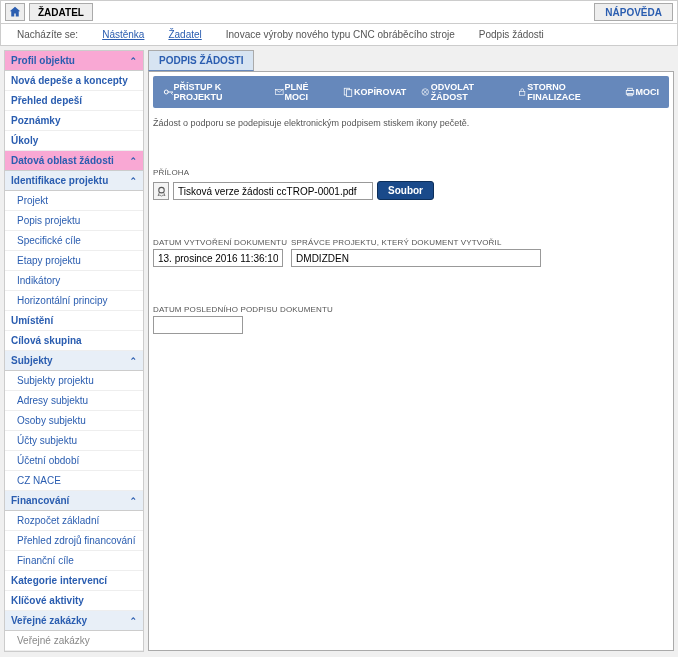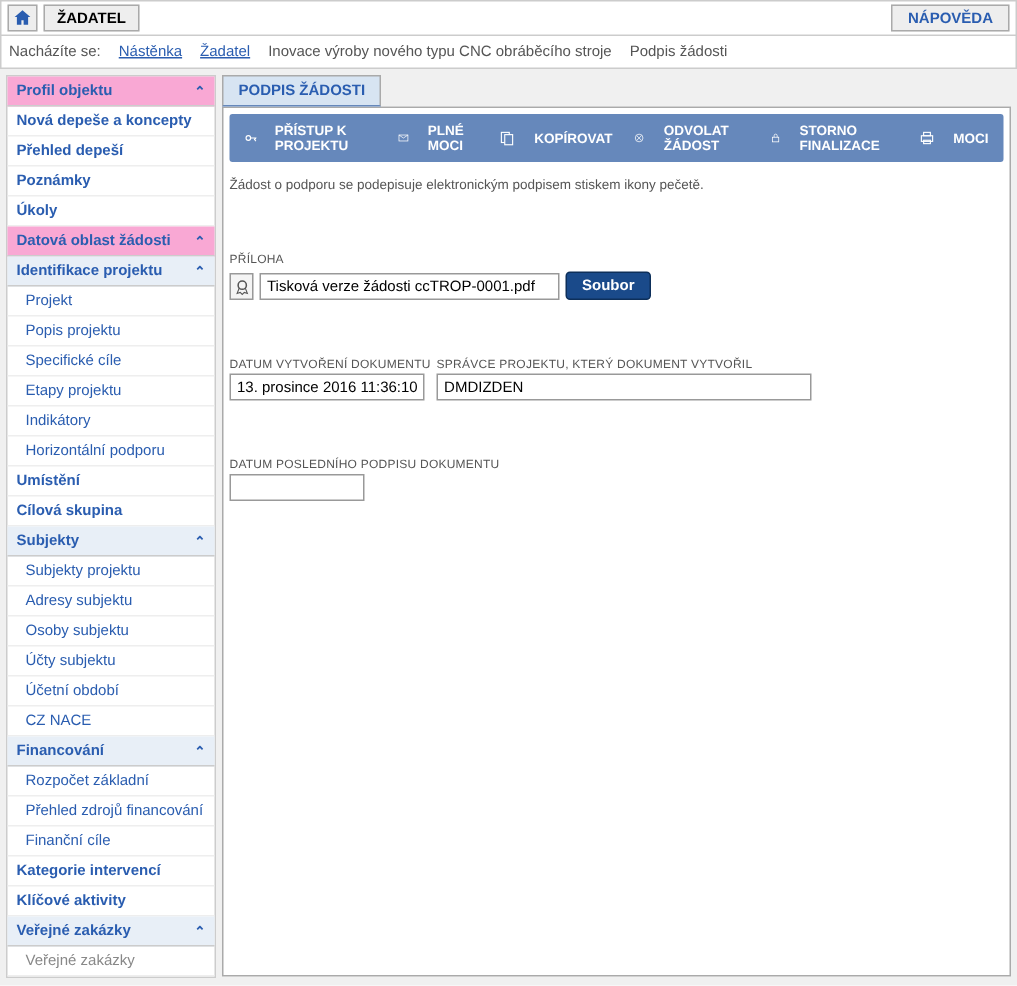--- a/index.html
+++ b/index.html
@@ -5,40 +5,40 @@
   * { box-sizing: border-box; margin: 0; padding: 0; }
   body { font-family: Arial, sans-serif; font-size: 10px; background: #f0f0f0; width: 678px; height: 657px; overflow: hidden; }
   
   .topbar { background: #fff; border: 1px solid #ccc; height: 24px; display: flex; align-items: center; padding: 0 4px; }
   .topbar-left { display: flex; gap: 4px; }
   .topbar-right { margin-left: auto; }
   .home-btn { width: 20px; height: 18px; border: 1px solid #aaa; background: #eee; display: flex; align-items: center; justify-content: center; cursor: pointer; }
   .zadatel-btn { height: 18px; border: 1px solid #aaa; background: #eee; padding: 0 8px; font-weight: bold; font-size: 10px; cursor: pointer; display: flex; align-items: center; }
   .napoveda-btn { height: 18px; border: 1px solid #aaa; background: #eee; padding: 0 10px; font-size: 10px; cursor: pointer; display: flex; align-items: center; color: #2a5db0; font-weight: bold; }
   
-  .breadcrumb { height: 22px; background: #fff; padding: 4px 5px; border: 1px solid #ccc; border-top: none; font-size: 10px; color: #555; display: flex; align-items: center; gap: 12px; }
+  .breadcrumb { height: 22px; background: #fff; padding: 4px 16px; border: 1px solid #ccc; border-top: none; font-size: 10px; color: #555; display: flex; align-items: center; gap: 24px; }
   .breadcrumb a { color: #2a5db0; text-decoration: underline; }
   
   .main { display: flex; gap: 4px; padding: 4px; }
   
   .sidebar { width: 140px; background: #fff; border: 1px solid #ccc; }
   .sb-header { background: #f9a8d4; color: #2a5db0; font-weight: bold; padding: 4px 6px; border-bottom: 1px solid #ccc; display: flex; justify-content: space-between; align-items: center; }
   .sb-header.light { background: #e8eff7; }
   .sb-chevron { font-size: 9px; color: #2a5db0; }
   .sb-item { padding: 4px 6px 4px 12px; color: #2a5db0; cursor: pointer; font-size: 10px; border-bottom: 1px solid #eee; }
   .sb-item.top { padding-left: 6px; font-weight: bold; }
   .sb-item.grey { color: #888; }
   
   .content { flex: 1; }
   .tab-bar { display: flex; }
   .tab { background: #d7e4f2; border: 1px solid #aaa; border-bottom: 1px solid #6688bb; padding: 4px 10px; font-weight: bold; color: #2a5db0; font-size: 10px; }
   .panel { border: 1px solid #aaa; background: #fff; padding: 4px; min-height: 580px; }
   
   .toolbar { background: #6688bb; display: flex; gap: 2px; padding: 4px; border-radius: 2px; }
-  .tb-btn { display: flex; align-items: center; gap: 12px; color: #fff; font-size: 9px; font-weight: bold; padding: 2px 6px; cursor: pointer; }
+  .tb-btn { display: flex; align-items: center; gap: 0; color: #fff; font-size: 9px; font-weight: bold; padding: 2px 6px; cursor: pointer; }
   .tb-icon { width: 12px; height: 12px; display: inline-block; }
   
   .info-text { font-size: 9px; color: #555; margin: 10px 0 8px 0; }
   
   .field-row { display: flex; gap: 4px; align-items: flex-end; margin-bottom: 6px; }
   .field-group { display: flex; flex-direction: column; }
   .field-label { font-size: 8px; color: #555; text-transform: uppercase; margin-bottom: 2px; letter-spacing: 0.02em; margin-top: 32px; }
   .field-input { border: 1px solid #999; padding: 2px 4px; font-size: 10px; height: 18px; }
   .attach-icon { width: 16px; height: 18px; border: 1px solid #999; background: #f4f4f4; display: flex; align-items: center; justify-content: center; cursor: pointer; }
   .soubor-btn { background: #1a4a8a; color: #fff; border: 1px solid #0d2f5a; padding: 3px 10px; font-size: 10px; font-weight: bold; cursor: pointer; border-radius: 3px; }
@@ -88,21 +88,21 @@
     </div>
     <div class="sb-header light">
       <span>Identifikace projektu</span>
       <span class="sb-chevron">⌃</span>
     </div>
     <div class="sb-item">Projekt</div>
     <div class="sb-item">Popis projektu</div>
     <div class="sb-item">Specifické cíle</div>
     <div class="sb-item">Etapy projektu</div>
     <div class="sb-item">Indikátory</div>
-    <div class="sb-item">Horizontální podporu</div>
+    <div class="sb-item">Horizontální principy</div>
     <div class="sb-item top">Umístění</div>
     <div class="sb-item top">Cílová skupina</div>
 
     <div class="sb-header light">
       <span>Subjekty</span>
       <span class="sb-chevron">⌃</span>
     </div>
     <div class="sb-item">Subjekty projektu</div>
     <div class="sb-item">Adresy subjektu</div>
     <div class="sb-item">Osoby subjektu</div>

